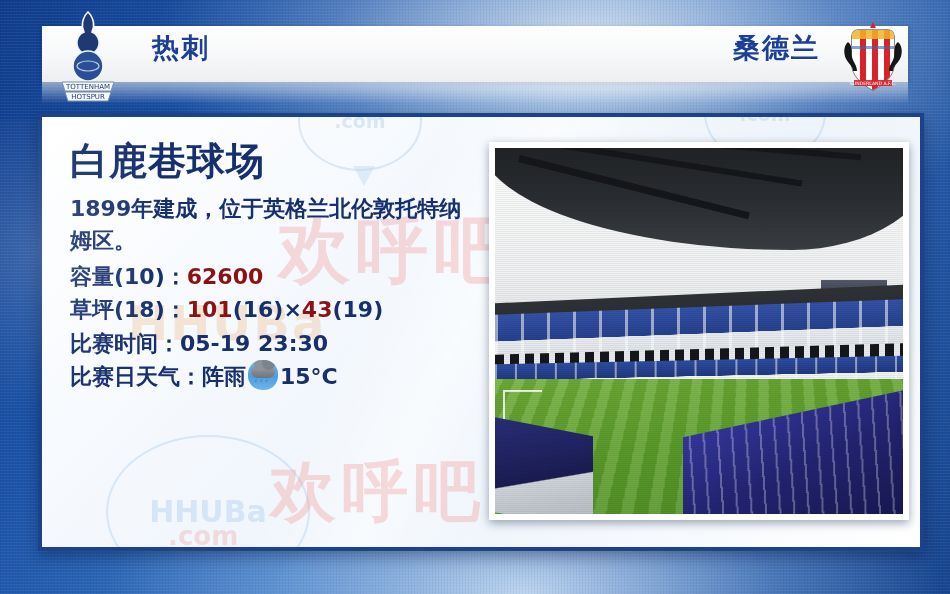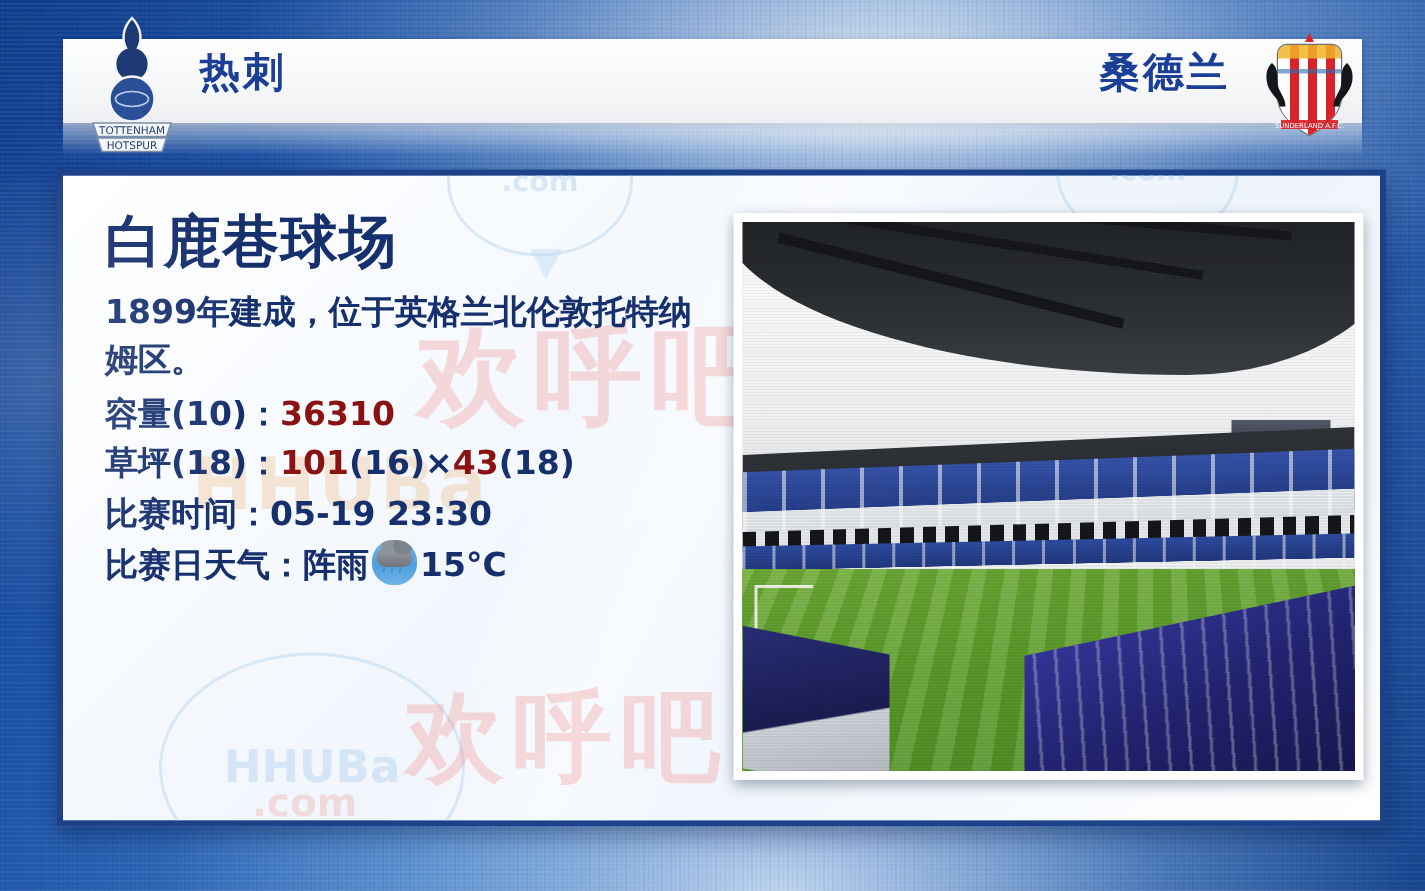--- a/index.html
+++ b/index.html
@@ -35,21 +35,21 @@
   }
   .hb-glow{
     position:absolute;left:42px;top:82px;width:866px;height:22px;
     background:linear-gradient(180deg,rgba(255,255,255,.55),rgba(255,255,255,0));
     pointer-events:none;
   }
   .team-name{
     position:absolute;top:30px;font-size:27px;font-weight:bold;color:#1b3f96;
     letter-spacing:2px;text-shadow:0 1px 0 rgba(255,255,255,.9);
   }
-  .team-home{left:133px;}
+  .team-home{left:152px;}
   .team-away{right:130px;}
 
   
   .crest{position:absolute;}
   .crest-home{left:58px;top:8px;width:60px;height:96px;}
   .crest-away{left:836px;top:20px;width:74px;height:74px;}
 
   
   .panel{
     position:absolute;left:38px;top:113px;width:878px;height:430px;
@@ -250,25 +250,25 @@
     <div class="wm wm-h1" style="left:556px;top:170px;font-size:46px;letter-spacing:2px;">HHUBa</div>
     <div class="wm wm-cn" style="left:236px;top:86px;font-size:72px;letter-spacing:6px;">欢呼吧</div>
     <div class="wm wm-cn" style="left:228px;top:330px;font-size:66px;letter-spacing:6px;">欢呼吧</div>
     <div class="wm wm-h2" style="left:126px;top:404px;font-size:26px;">.com</div>
 
     <div class="info">
       <h1 class="stadium-title">白鹿巷球场</h1>
       <p class="desc">1899年建成，位于英格兰北伦敦托特纳姆区。</p>
 
       <div class="row">
-        <span>容量(10)：</span><span class="val">36310</span>
-      </div>
-
-      <div class="row">
-        <span>草坪(18)：</span><span class="val">101</span><span>(16)</span><span class="x">×</span><span class="val">43</span><span>(18)</span>
+        <span>容量(10)：</span><span class="val">62600</span>
+      </div>
+
+      <div class="row">
+        <span>草坪(18)：</span><span class="val">101</span><span>(16)</span><span class="x">×</span><span class="val">43</span><span>(19)</span>
       </div>
 
       <div class="row">
         <span>比赛时间：</span><span>05-19 23:30</span>
       </div>
 
       <div class="row">
         <span>比赛日天气：</span><span>阵雨</span><span class="wicon"><span class="cloud"></span><span class="drops">ʻʻʻ</span></span><span>15°C</span>
       </div>
     </div>

